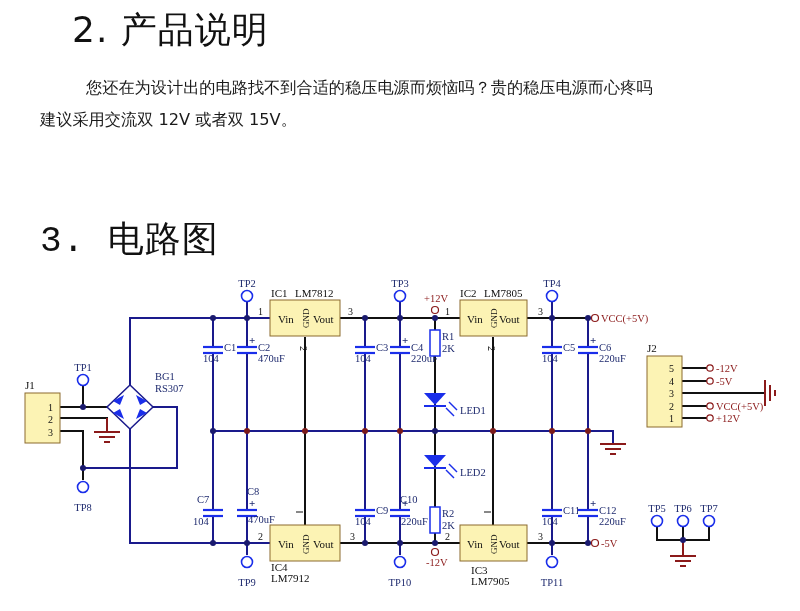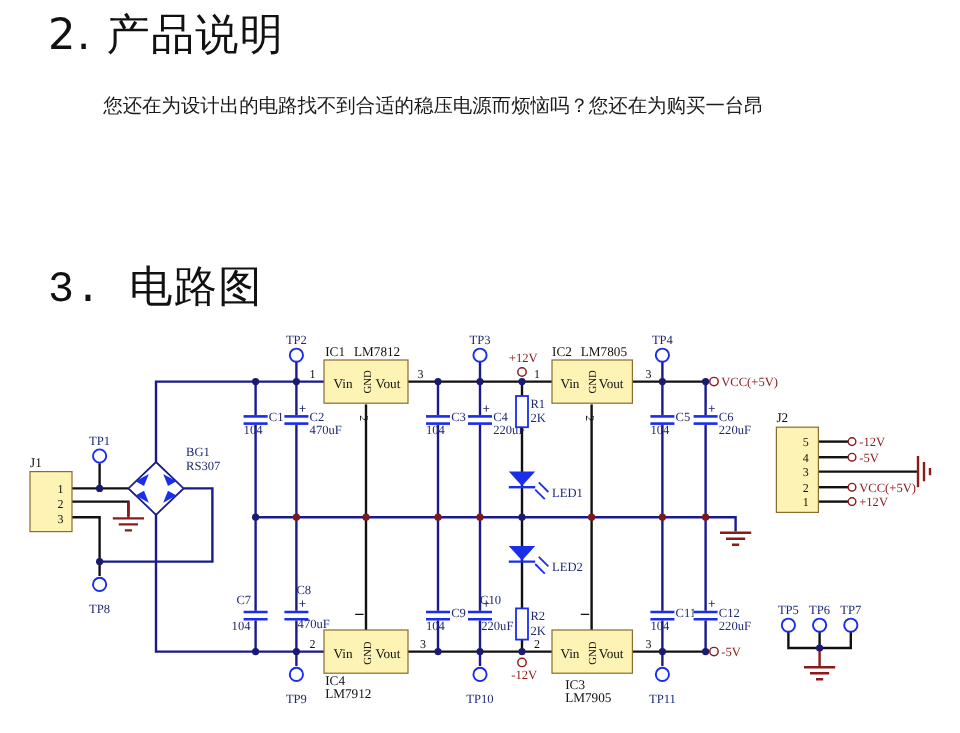--- a/index.html
+++ b/index.html
@@ -1,35 +1,36 @@
 <!DOCTYPE html>
 <html><head>
 <meta charset="utf-8">
 <style>
   html, body { margin: 0; padding: 0; background: #ffffff; }
   body { width: 800px; height: 611px; position: relative; overflow: hidden;
          font-family: "DejaVu Sans", sans-serif; color: #111; }
   .h { position: absolute; left: 40px; font-size: 36px; font-weight: normal; letter-spacing: 1px; margin: 0; line-height: 1; }
-  .h1 { top: 12px; }
+  .h1 { top: 12px; margin-left: 32px; }
   .h2 { top: 224px; font-family: Liberation Mono, monospace; }
   .para { position: absolute; left: 40px; top: 72px; width: 720px; font-size: 16.2px; line-height: 31.5px; margin: 0; color: #1a1a1a; }
   .para span { display: block; white-space: nowrap; }
   .para .l1 { text-indent: 46px; }
   svg#schem { position: absolute; left: 0; top: 0; }
   .lbl { font-family: "Liberation Serif", serif; font-size: 10.5px; fill: #1e2a6e; }
   .lblr { font-family: "Liberation Serif", serif; font-size: 10.5px; fill: #8b1a1a; }
   .pin { font-family: "Liberation Serif", serif; font-size: 10px; fill: #111; }
   .icname { font-family: "Liberation Serif", serif; font-size: 11px; fill: #111; }
 </style>
 </head>
 <body>
 
 <h1 class="h h1">2. 产品说明</h1>
 <p class="para">
-  <span class="l1">您还在为设计出的电路找不到合适的稳压电源而烦恼吗？您还在为购买一台昂</span>
+  <span class="l1">您还在为设计出的电路找不到合适的稳压电源而烦恼吗？贵的稳压电源而心疼吗</span>
+  <span>建议采用交流双 12V 或者双 15V。</span>
 </p>
 <h1 class="h h2">3. 电路图</h1>
 
 <svg id="schem" width="800" height="611" viewBox="0 0 800 611">
   <defs>
     <g id="gnd-sym">
       <line x1="-13" y1="0" x2="13" y2="0" stroke="#8b1a1a" stroke-width="2"></line>
       <line x1="-8" y1="5" x2="8" y2="5" stroke="#8b1a1a" stroke-width="2"></line>
       <line x1="-3" y1="10" x2="3" y2="10" stroke="#8b1a1a" stroke-width="2"></line>
     </g>

